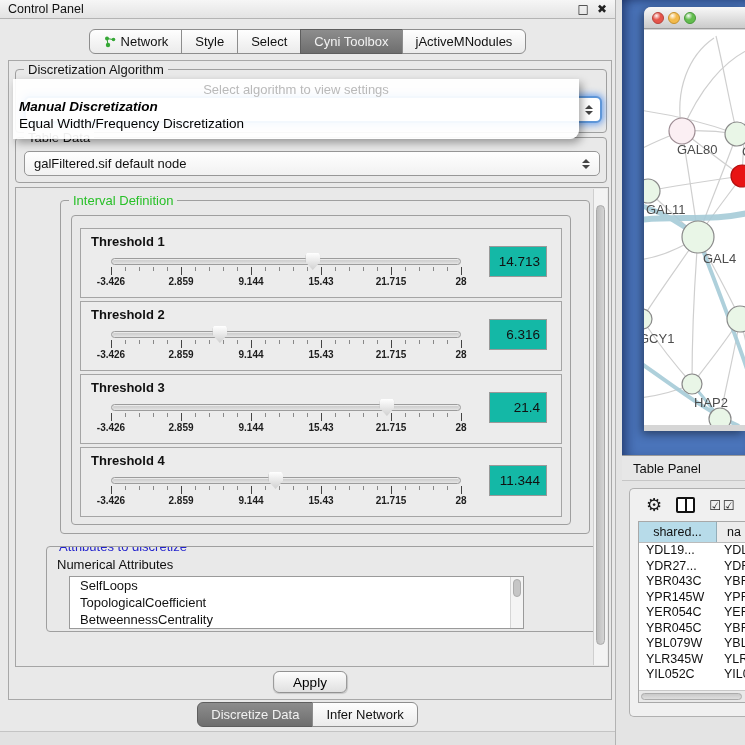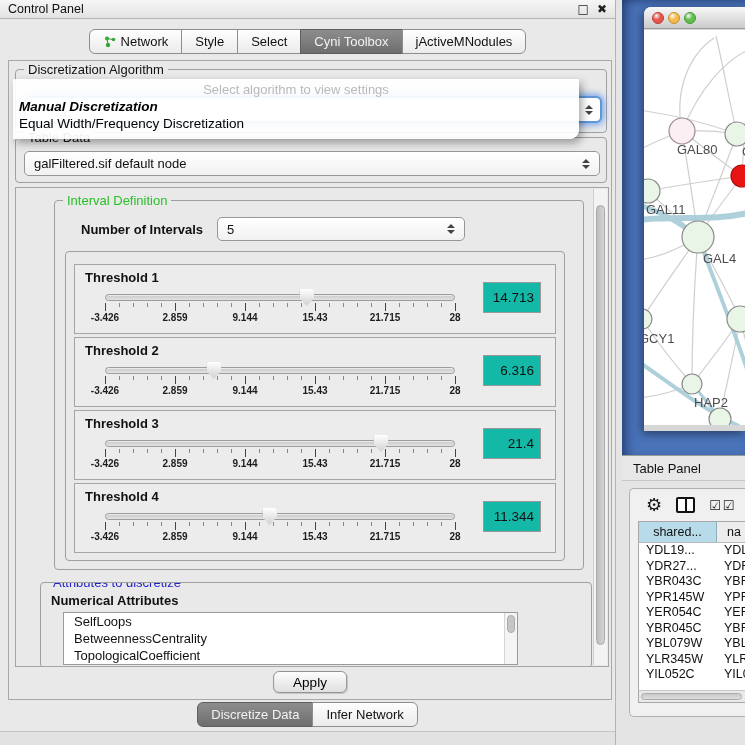--- a/index.html
+++ b/index.html
@@ -46,21 +46,21 @@
     background:rgba(255,255,255,0.93); border-radius:0 0 9px 0;
     box-shadow:3px 4px 9px rgba(0,0,0,.35); padding:3px 4px; }
   .popup-placeholder { text-align:center; color:#b9b9b9; font-size:13px; height:17px; }
   .popup-option { font-size:13.5px; height:17px; padding-left:2px; color:#000; }
   .popup-option.bold { font-weight:bold;font-style:italic; }
 
   .td-group { position:absolute; left:6px; top:76px; width:592px; height:46px; }
   .td-combo { position:absolute; left:8px; top:13px; width:576px; }
 
   .main-scroll { position:absolute; left:6px; top:126px; width:594px; height:480px;
-    border:1px solid #a5a5a5; background:#e9e9e9; padding:10px 0 0 24px; overflow:hidden; }
+    border:1px solid #a5a5a5; background:#e9e9e9; padding:10px 0 0 30px; overflow:hidden; }
   .vscroll { position:absolute; right:1px; top:1px; width:14px; height:476px; background:#f3f3f3; border-left:1px solid #cfcfcf; }
   .vscroll .thumb-v { position:absolute; left:2px; top:16px; width:9px; height:440px; background:linear-gradient(90deg,#bdbdbd,#d4d4d4); border:1px solid #a9a9a9; border-radius:5px; }
 
   .interval-group { margin-left:14px; margin-top:2px; width:530px; padding:4px 10px 8px 10px; }
   .num-row { display:flex; align-items:center; margin:12px 0 8px 16px; }
   .num-label { font-weight:bold; font-size:13px; }
   .num-combo { width:248px; margin-left:14px; height:24px; }
 
   .thr-group { margin:10px 0 0 0; width:500px; padding:12px 8px 4px 8px; }
   .th-row { position:relative; height:70px; border:1px solid #a5a5a5; background:#ececec; margin-bottom:3px; padding:5px 10px; }
@@ -75,21 +75,21 @@
   .ticks { position:relative; height:8px; margin-top:2px; }
   .tk { position:absolute; top:0; width:1px; height:4px; background:#888; }
   .tk.mj { height:8px; background:#444; }
   .tick-labels { position:relative; height:11px; margin-top:1px; font-size:10px; font-weight:bold; color:#1d1d1d; }
   .tick-labels span { position:absolute; transform:translateX(-50%); white-space:nowrap; }
   .th-value { position:absolute; right:14px; top:17px; width:58px; height:31px; background:#14b8a6;
     border:1px solid #999; display:flex; align-items:center; justify-content:flex-end;
     padding-right:6px; font-size:13.5px; }
 
   .attr-group { margin-top:12px; width:552px; padding:10px 10px 0 10px; height:86px; overflow:hidden; }
-  .attr-title { font-weight:bold; font-size:13px; margin-bottom:4px; }
+  .attr-title { font-weight:normal; font-size:13px; margin-bottom:4px; }
   .listbox { position:relative; margin-left:12px; width:455px; height:53px; background:#fff;
     border:1px solid #9a9a9a; overflow:hidden; }
   .list-item { font-size:13px; line-height:17px; padding-left:10px; white-space:nowrap; }
   .list-vscroll { position:absolute; right:0; top:0; width:13px; height:100%; background:#f4f4f4; border-left:1px solid #d5d5d5; }
   .list-vscroll .thumb-v { position:absolute; left:2px; top:2px; width:8px; height:18px; background:#c6c6c6; border:1px solid #adadad; border-radius:4px; }
 
   .apply-btn { position:absolute; left:50%; top:610px; transform:translateX(-50%);
     padding:2px 19px; height:22px; font-size:13.5px; border:1px solid #929292; border-radius:6px;
     background:linear-gradient(#fdfdfd,#e0e0e0); box-shadow:0 1px 1px rgba(0,0,0,.15); }
 
@@ -199,30 +199,20 @@
               <span class="arr-dn"></span>
             </span>
         </div>
       </div>
 
       <div class="main-scroll">
 
         <div class="grp interval-group">
           <span class="legend green">Interval Definition</span>
 
-          <div class="num-row">
-            <span class="num-label">Number of Intervals</span>
-            <div class="combo num-combo">
-              <span>5</span>
-              <span class="arrows">
-                  <span class="arr-up"></span>
-                  <span class="arr-dn"></span>
-                </span>
-            </div>
-          </div>
 
           <div class="grp thr-group">
 
             <div class="th-row">
               <div class="th-label">Threshold 1</div>
               <div class="slider">
                 <div class="track">
                   <div class="thumb" style="left: 57.7%;"></div>
                 </div>
                 <div class="ticks">
@@ -404,22 +394,22 @@
             </div>
 
           </div>
         </div>
 
         <div class="grp attr-group">
           <span class="legend blue">Attributes to discretize</span>
           <div class="attr-title">Numerical Attributes</div>
           <div class="listbox">
             <div class="list-item">SelfLoops</div>
+            <div class="list-item">TopologicalCoefficient</div>
             <div class="list-item">BetweennessCentrality</div>
-            <div class="list-item">TopologicalCoefficient</div>
             <div class="list-vscroll">
                 <div class="thumb-v"></div>
               </div>
           </div>
         </div>
 
         <div class="vscroll">
             <div class="thumb-v"></div>
           </div>
       </div>

